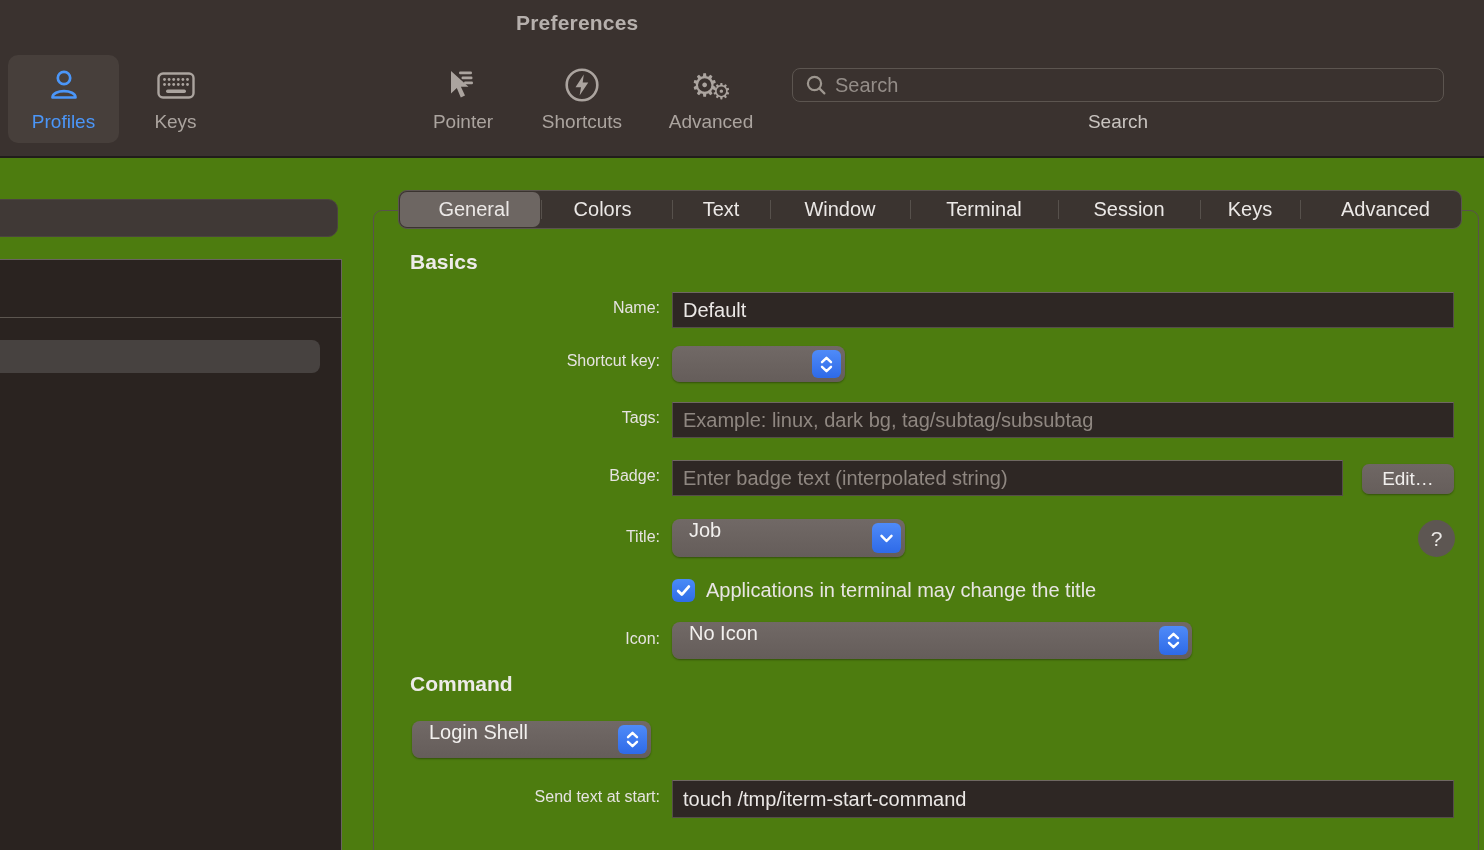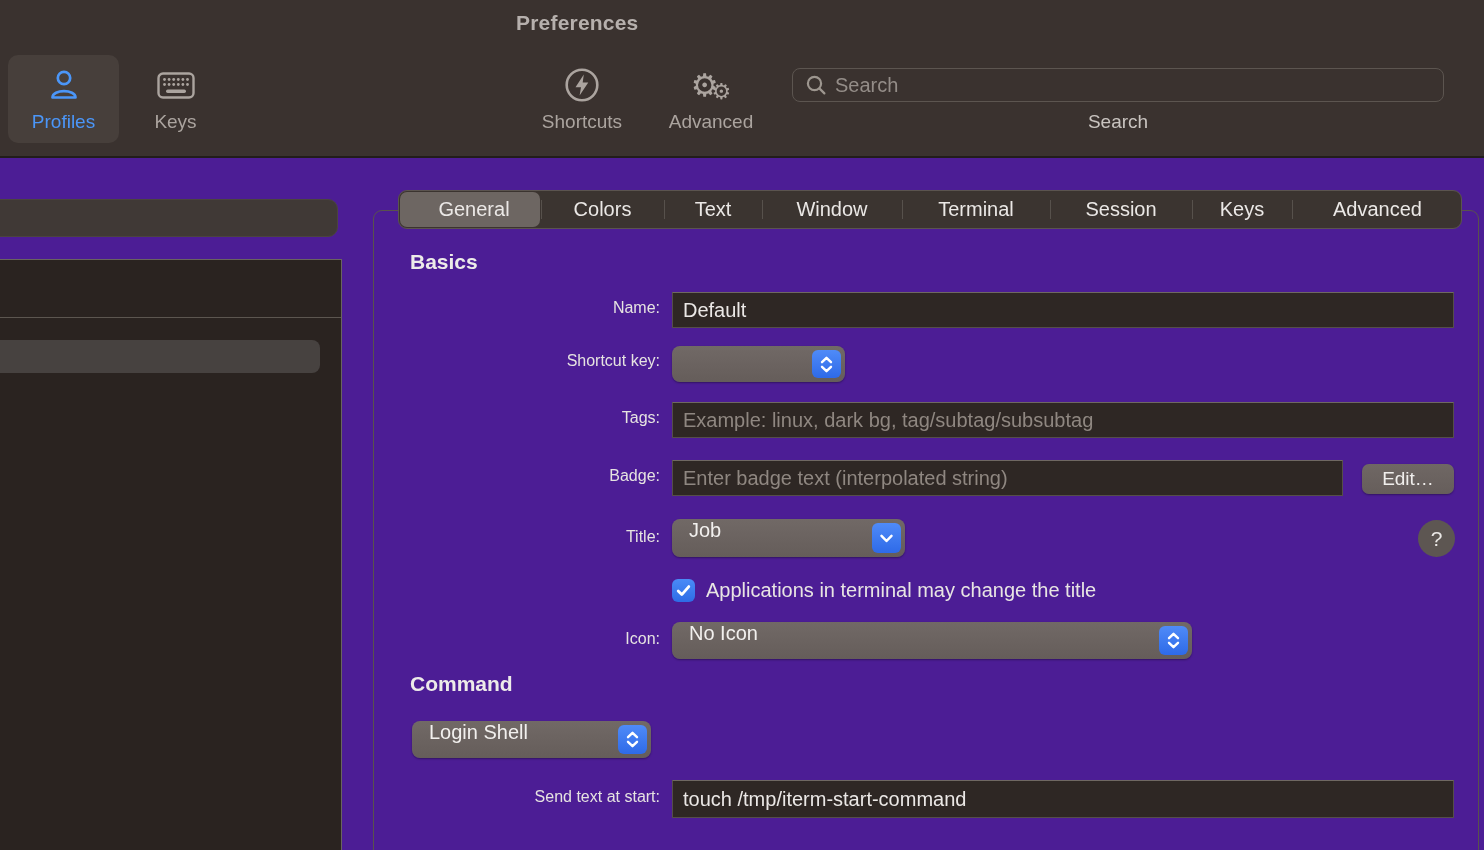--- a/index.html
+++ b/index.html
@@ -1,19 +1,19 @@
 <!DOCTYPE html>
 <html><head>
 <meta charset="utf-8">
 <style>
   * { box-sizing: border-box; margin: 0; padding: 0; }
   html, body { background: #262020; }
   .screen {
     position: relative; width: 1484px; height: 850px; overflow: hidden;
-    background: #4c1d95;
+    background: #4d7c0f;
     font-family: "Liberation Sans", "DejaVu Sans", sans-serif;
     -webkit-font-smoothing: antialiased;
   }
   
   .toolbar { position: absolute; left: 0; top: 0; width: 100%; height: 156px; background: #3a322f; }
   .toolbar-sep { position: absolute; left: 0; top: 156px; width: 100%; height: 2px; background: #211d1b; }
   .win-title { position: absolute; left: 516px; top: 11px; font-size: 21px; font-weight: bold; color: #b6b0ad; letter-spacing: .2px; }
   .tb-item { position: absolute; top: 55px; height: 88px; border-radius: 10px;
              display: flex; flex-direction: column; align-items: center; color: #aba49f; }
   .tb-item.hl { background: #473f3b; }
@@ -107,20 +107,33 @@
               <circle cx="25.9" cy="13.5" r="1.4"></circle>
               <circle cx="30.5" cy="13.5" r="1.4"></circle>
             <rect x="9" y="18.5" width="20" height="3.4" rx="1.7"></rect>
           </g>
         </svg>
       </span>
       <span class="lbl">Keys</span>
     </div>
 
 
+    <div class="tb-item" style="left:413px; width:100px;">
+      <span class="ic">
+        <svg width="38" height="32" viewBox="0 0 38 32">
+          <path d="M7 2 L7 24.5 L12.8 19 L16.8 28.5 L21 26.6 L16.9 17.8 L24.5 17.8 Z" fill="#aba49f"></path>
+          <g fill="#aba49f">
+            <rect x="15" y="2.5" width="13" height="2.8" rx="1.2"></rect>
+            <rect x="17.5" y="7.5" width="11" height="2.8" rx="1.2"></rect>
+            <rect x="20" y="12.5" width="9" height="2.8" rx="1.2"></rect>
+          </g>
+        </svg>
+      </span>
+      <span class="lbl">Pointer</span>
+    </div>
 
     <div class="tb-item" style="left:519px; width:126px;">
       <span class="ic">
         <svg width="38" height="38" viewBox="0 0 38 38">
           <circle cx="19" cy="19" r="15.3" fill="none" stroke="#aba49f" stroke-width="2.6"></circle>
           <path d="M20.8 8.5 L12.5 21.2 L18 21.2 L16.6 29.5 L25.3 16.5 L19.7 16.5 Z" fill="#aba49f"></path>
         </svg>
       </span>
       <span class="lbl">Shortcuts</span>
     </div>
@@ -148,21 +161,21 @@
   <div class="slist">
     <div class="slist-hdr-div"></div>
     <div class="slist-selrow"></div>
   </div>
 
   <div class="panel"></div>
 
   <div class="tabbar">
     <div class="tab sel" style="width:140px;padding-left:8px;">General</div>
     <div class="tab" style="width:123px;">Colors</div>
-    <div class="tab" style="width:98px;">Text</div>
+    <div class="tab" style="width:98px;margin-left:8px;">Text</div>
     <div class="tab" style="width:140px;">Window</div>
     <div class="tab" style="width:148px;">Terminal</div>
     <div class="tab" style="width:142px;">Session</div>
     <div class="tab" style="width:100px;">Keys</div>
     <div class="tab" style="width:171px;">Advanced</div>
   </div>
 
   <div class="heading" style="top:250px;">Basics</div>
 
   <div class="flabel" style="top:299px;">Name:</div>

